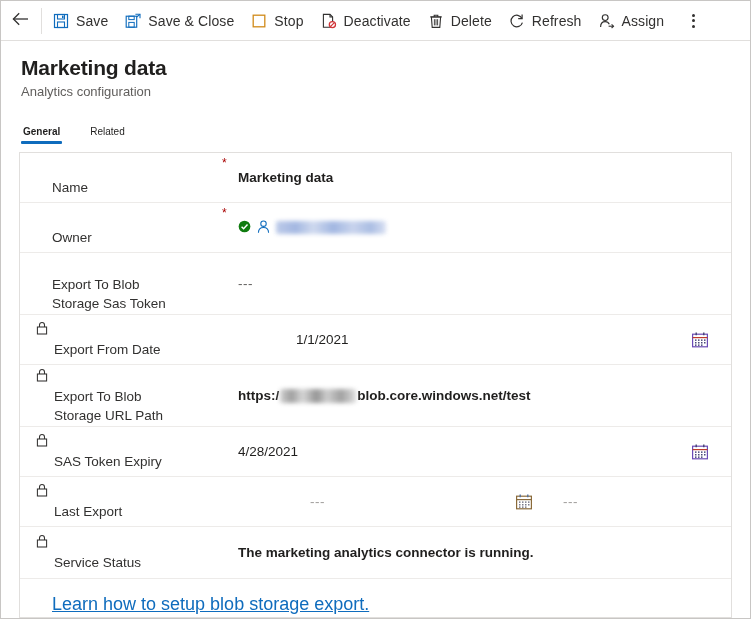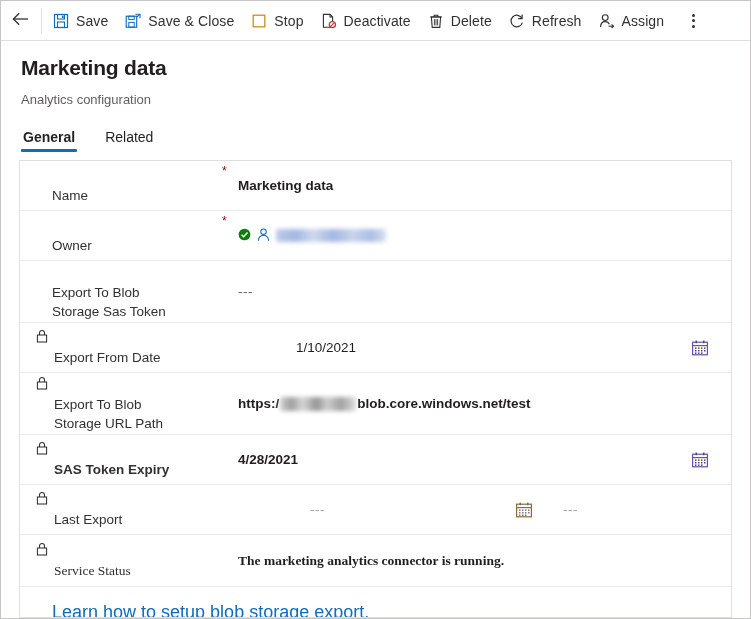--- a/index.html
+++ b/index.html
@@ -99,33 +99,33 @@
   .page-title {
     font-size: 21px;
     font-weight: bold;
     color: #201f1e;
     line-height: 26px;
     letter-spacing: -.2px;
   }
   .page-sub {
     font-size: 13px;
     color: #605e5c;
-    margin-top: 10px;
+    margin-top: 2px;
     line-height: 17px;
   }
 
   
   .tabs {
     display: flex;
     align-items: flex-end;
     margin: 14px 0 0 20px;
     height: 30px;
   }
   .tab {
-    font-size: 14px;
+    font-size: 10px;
     color: #201f1e;
     padding: 0 2px 7px 2px;
     margin-right: 26px;
     cursor: pointer;
     position: relative;
   }
   .tab.active {
     font-weight: bold;
   }
   .tab.active::after {
@@ -153,23 +153,23 @@
     padding: 0 16px 0 16px;
     box-sizing: border-box;
     min-height: 50px;
     position: relative;
   }
   .row.r-name { height: 50px; }
   .row.r-owner { height: 50px; }
   .row.r-sastoken { height: 62px; }
   .row.r-fromdate { height: 50px; gap: 29px; }
   .row.r-urlpath { height: 62px; }
-  .row.r-expiry { height: 50px; font-weight: bold; }
+  .row.r-expiry { height: 50px; }
   .row.r-lastexport { height: 50px; gap: 36px; }
-  .row.r-status { height: 52px; font-family: Liberation Serif, serif; }
+  .row.r-status { height: 52px; }
   .row.r-link { height: 50px; border-bottom: none; }
 
   .label {
     width: 186px;
     flex: none;
     display: flex;
     align-items: flex-start;
     font-size: 13.5px;
     color: #323130;
     line-height: 19px;
@@ -432,21 +432,21 @@
       <div class="label locked">
         <span class="lock">
           <svg width="12" height="14" viewBox="0 0 12 14">
             <rect x="1.4" y="6" width="9.2" height="7" fill="none" stroke="#323130" stroke-width="1.05"></rect>
             <path d="M3.5 6 V4 A2.5 2.5 0 0 1 8.5 4 V6" fill="none" stroke="#323130" stroke-width="1.05"></path>
           </svg>
         </span>
         <span class="ltext">Export From Date</span>
       </div>
       <div class="req blank">*</div>
-      <div class="value">1/10/2021</div>
+      <div class="value">1/1/2021</div>
       <span class="cal-right">
         <svg width="18" height="18" viewBox="0 0 18 18">
           <rect x="1.6" y="3.2" width="14.8" height="12.6" fill="none" stroke="#6b4bb5" stroke-width="1.2"></rect>
           <line x1="1.6" y1="6.6" x2="16.4" y2="6.6" stroke="#c0392b" stroke-width="1.2"></line>
           <line x1="5.2" y1="1.5" x2="5.2" y2="4.2" stroke="#3b3b6b" stroke-width="1.3"></line>
           <line x1="12.8" y1="1.5" x2="12.8" y2="4.2" stroke="#3b3b6b" stroke-width="1.3"></line>
           <g fill="#4a4a7a">
             <rect x="4" y="8.4" width="1.5" height="1.5"></rect>
               <rect x="7" y="8.4" width="1.5" height="1.5"></rect>
             <rect x="10" y="8.4" width="1.5" height="1.5"></rect>

